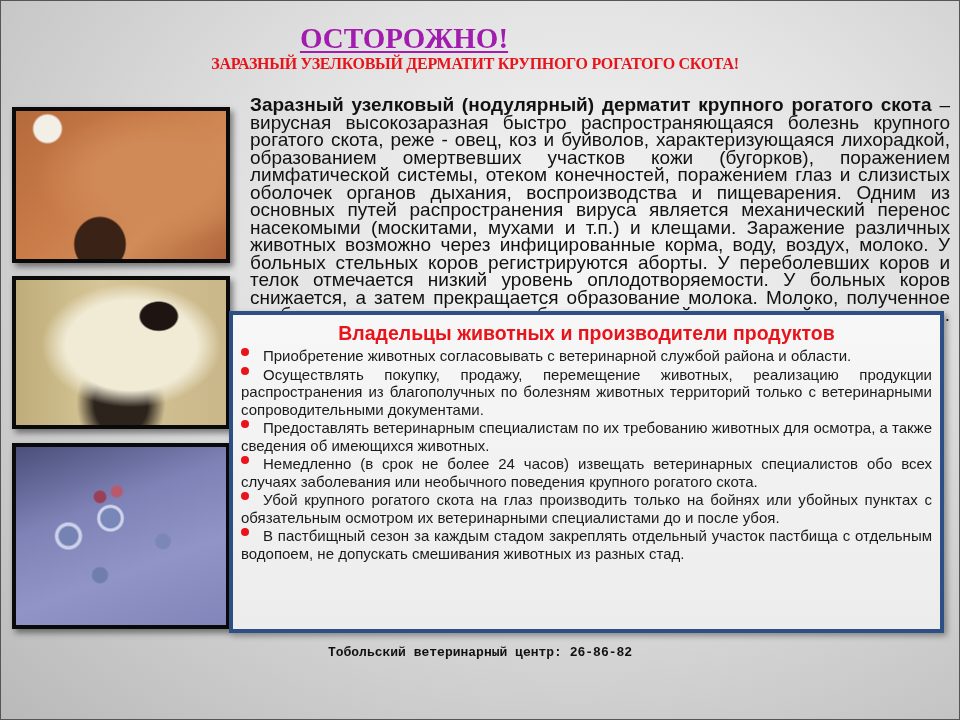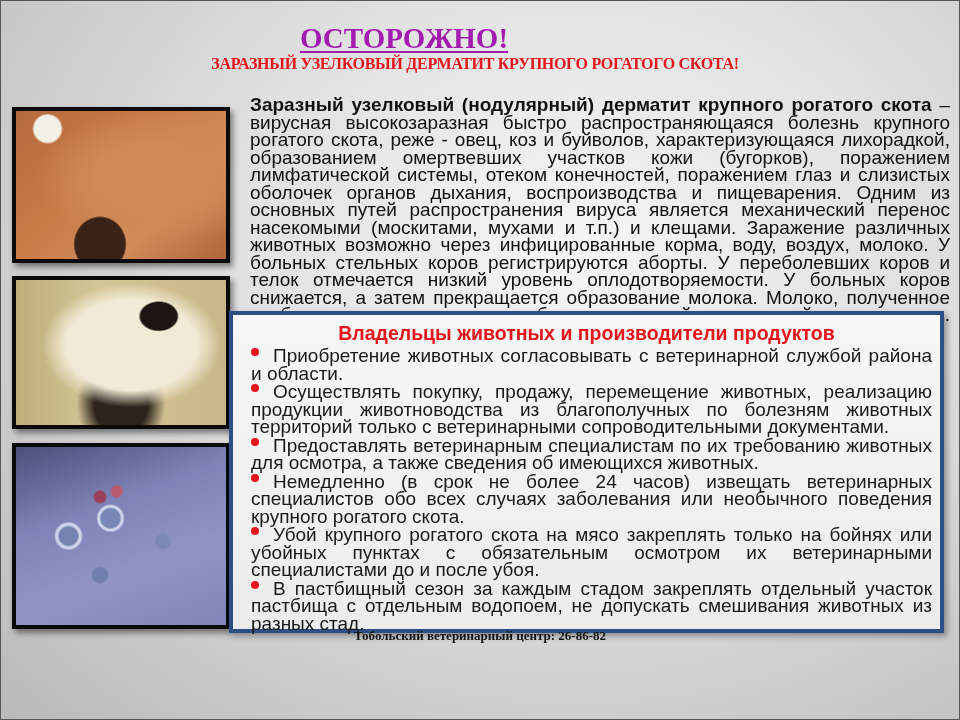--- a/index.html
+++ b/index.html
@@ -51,28 +51,28 @@
   .box {
     position:absolute; left:229px; top:311px; width:707px; height:314px;
     border:4px solid #2c4f86; background:linear-gradient(180deg,#f7f7f7 0%, #ececec 100%);
     box-shadow: 3px 3px 6px rgba(0,0,0,0.35);
   }
   .box-title {
     text-align:center; color:#e8141b; font-weight:bold; font-size:19.5px; line-height:24px;
     margin-top:6px;
   }
   .rules { list-style:none; margin:2px 0 0 0; padding:0 8px 0 8px; }
-  .rule { position:relative; font-size:19px; line-height:17.5px; color:#1a1a1a; text-align:justify; margin-bottom:1px;margin-left:10px; }
+  .rule { position:relative; font-size:15px; line-height:17.5px; color:#1a1a1a; text-align:justify; margin-bottom:1px; }
   .rule .bullet {
     display:inline-block; width:8px; height:8px; border-radius:50%; background:#e8141b;
     vertical-align:top; margin-top:1px; margin-right:14px;
   }
   .footer {
-    position:absolute; left:0; width:960px; top:628px; text-align:center;
-    font-family:Liberation Serif, serif; font-weight:bold; font-size:13px; color:#111;
+    position:absolute; left:0; width:960px; top:645px; text-align:center;
+    font-family:Liberation Mono, monospace; font-weight:bold; font-size:13px; color:#111;
   }
 </style>
 </head>
 <body>
 
 <div class="frame"></div>
 
 <div class="title"><span>ОСТОРОЖНО!</span></div>
 <div class="subtitle">ЗАРАЗНЫЙ УЗЕЛКОВЫЙ ДЕРМАТИТ КРУПНОГО РОГАТОГО СКОТА!</div>
 
@@ -81,21 +81,21 @@
 <div class="photo p3"></div>
 
 <div class="intro"><b>Заразный узелковый (нодулярный) дерматит крупного рогатого скота</b><span> – вирусная высокозаразная быстро распространяющаяся болезнь крупного рогатого скота, реже - овец, коз и буйволов, характеризующаяся лихорадкой, образованием омертвевших участков кожи (бугорков), поражением лимфатической системы, отеком конечностей, поражением глаз и слизистых оболочек органов дыхания, воспроизводства и пищеварения. Одним из основных путей распространения вируса является механический перенос насекомыми (москитами, мухами и т.п.) и клещами. Заражение различных животных возможно через инфицированные корма, воду, воздух, молоко. У больных стельных коров регистрируются аборты. У переболевших коров и телок отмечается низкий уровень оплодотворяемости. У больных коров снижается, а затем прекращается образование молока. Молоко, полученное от больных коров, часто приобретает розовый цвет, густой консистенции. Такое молоко не пригодно для пищевых и кормовых целей!</span></div>
 
 <div class="box">
   <div class="box-title">
     <div>Владельцы животных и производители продуктов</div>
   </div>
   <ul class="rules">
     <li class="rule"><span class="bullet"></span><span>Приобретение животных согласовывать  с ветеринарной службой района и области.</span></li>
-    <li class="rule"><span class="bullet"></span><span>Осуществлять  покупку, продажу, перемещение животных, реализацию продукции животноводства из благополучных по болезням животных территорий только с ветеринарными сопроводительными документами.</span></li>
+    <li class="rule"><span class="bullet"></span><span>Осуществлять  покупку, продажу, перемещение животных, реализацию продукции распространения из благополучных по болезням животных территорий только с ветеринарными сопроводительными документами.</span></li>
     <li class="rule"><span class="bullet"></span><span>Предоставлять ветеринарным специалистам по их требованию животных для осмотра, а также сведения об имеющихся животных.</span></li>
     <li class="rule"><span class="bullet"></span><span>Немедленно (в срок не более 24 часов) извещать ветеринарных специалистов обо всех случаях заболевания или необычного поведения крупного рогатого скота.</span></li>
-    <li class="rule"><span class="bullet"></span><span>Убой крупного рогатого скота на мясо закреплять только на бойнях или убойных пунктах с обязательным осмотром их ветеринарными специалистами до и после убоя.</span></li>
+    <li class="rule"><span class="bullet"></span><span>Убой крупного рогатого скота на глаз производить только на бойнях или убойных пунктах с обязательным осмотром их ветеринарными специалистами до и после убоя.</span></li>
     <li class="rule"><span class="bullet"></span><span>В пастбищный сезон за каждым стадом закреплять отдельный участок пастбища с отдельным водопоем, не допускать смешивания животных из разных стад.</span></li>
   </ul>
 </div>
 
 <div class="footer">Тобольский ветеринарный центр: 26-86-82</div>
 
 </body></html>

